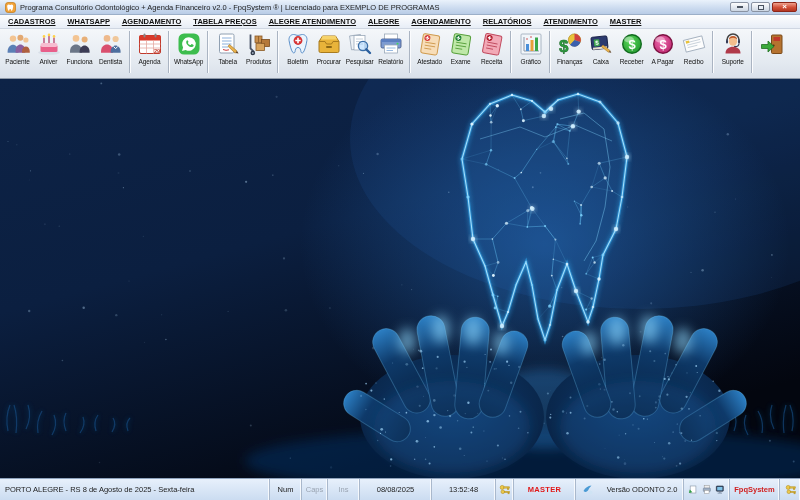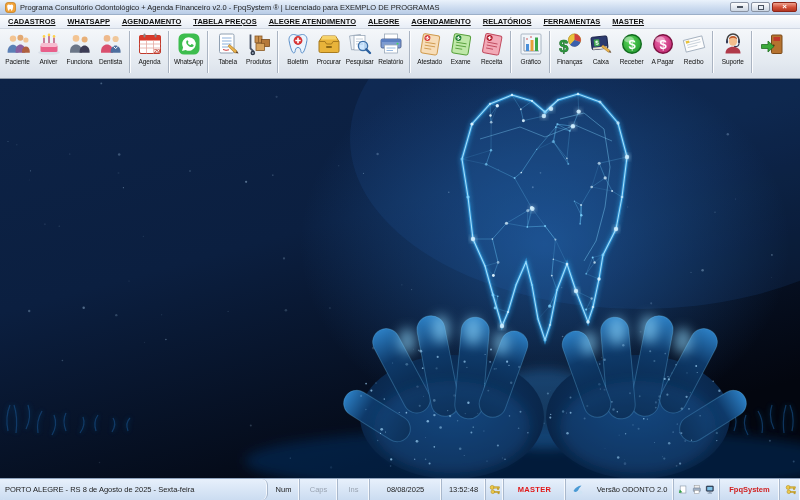--- a/index.html
+++ b/index.html
@@ -29,21 +29,21 @@
   .tlabel{font-size:6.5px;color:#111;margin-top:1px;white-space:nowrap;letter-spacing:-0.1px;}
   .tsep{width:0;height:42px;margin:1px 3px 0;border-left:1px solid #aab4c2;border-right:1px solid #fbfcfe;}
   
   .main{flex:1 1 auto;position:relative;overflow:hidden;background:#081830;}
   .main svg{display:block;}
   
   .statusbar{height:22px;flex:0 0 22px;display:flex;align-items:stretch;
     background:linear-gradient(#e7f0fb,#cbdcf1);border-top:1px solid #8fa3bd;box-sizing:border-box;font-size:7.5px;color:#1c1c1c;}
   .scell{display:flex;align-items:center;justify-content:center;border-right:1px solid #a9b8cc;
     box-shadow:inset -1px 0 0 rgba(255,255,255,.75);padding:0 2px;box-sizing:border-box;white-space:nowrap;}
-  .scell.loc{flex:1 1 auto;justify-content:flex-start;padding-left:5px;border-radius:6px;}
+  .scell.loc{flex:1 1 auto;justify-content:flex-start;padding-left:5px;}
   .scell.dim{color:#9aa4b2;}
   .scell.user{color:#e01818;font-weight:700;letter-spacing:.3px;}
   .scell.brand{color:#d02020;font-weight:700;}
   .scell svg{width:11px;height:11px;}
   .scell .vtext{margin-left:14px;}
   .icons3 svg{margin:0 2px;}
 </style>
 </head>
 <body>
 
@@ -70,21 +70,21 @@
 
   <div class="menubar">
     <span class="menu-item u">CADASTROS</span>
     <span class="menu-item u">WHATSAPP</span>
     <span class="menu-item u">AGENDAMENTO</span>
     <span class="menu-item u">TABELA PREÇOS</span>
     <span class="menu-item u">ALEGRE ATENDIMENTO</span>
     <span class="menu-item u">ALEGRE</span>
     <span class="menu-item">AGENDAMENTO</span>
     <span class="menu-item">RELATÓRIOS</span>
-    <span class="menu-item">FERRAMENTAS</span>
+    <span class="menu-item">ATENDIMENTO</span>
     <span class="menu-item">MASTER</span>
   </div>
 
   <div class="toolbar">
 
     <div class="tbtn">
       <svg viewBox="0 0 26 26">
         <circle cx="8" cy="7.6" r="3.2" fill="#f3c492"></circle>
         <path d="M2.6 20.5c0-4.4 2.9-6.8 5.4-6.8s5.4 2.4 5.4 6.8v1.2H2.6z" fill="#5b7fb5"></path>
         <circle cx="15.4" cy="6.8" r="3" fill="#e2a871"></circle>
@@ -911,24 +911,24 @@
           <circle cx="578.7" cy="32.6" r="2.2" fill="#cfeeff" opacity="0.9" filter="url(#glow2)"></circle>
           <circle cx="543.9" cy="37.0" r="2.2" fill="#cfeeff" opacity="0.9" filter="url(#glow2)"></circle>
           <circle cx="616.0" cy="150.0" r="2.2" fill="#cfeeff" opacity="0.9" filter="url(#glow2)"></circle>
         </g>
     </svg>
   </div>
 
   <div class="statusbar">
     <div class="scell loc">PORTO ALEGRE - RS  8 de Agosto de 2025 - Sexta-feira</div>
     <div class="scell" style="width:32px">Num</div>
-    <div class="scell dim" style="width:38px">Caps</div>
+    <div class="scell dim" style="width:26px">Caps</div>
     <div class="scell dim" style="width:32px">Ins</div>
     <div class="scell" style="width:72px">08/08/2025</div>
-    <div class="scell" style="width:44px">13:52:48</div>
+    <div class="scell" style="width:64px">13:52:48</div>
     <div class="scell" style="width:18px">
       <svg viewBox="0 0 11 11">
         <g fill="#ecc94b" stroke="#b7921e" stroke-width="0.6">
           <circle cx="3.2" cy="3.4" r="2"></circle>
             <rect x="4.8" y="2.8" width="5.5" height="1.3"></rect>
             <rect x="8.6" y="4" width="1.2" height="1.6"></rect>
           <circle cx="3.8" cy="7.8" r="1.8"></circle>
             <rect x="5.3" y="7.3" width="5" height="1.2"></rect>
             <rect x="9" y="8.4" width="1.1" height="1.4"></rect>
         </g>
@@ -952,21 +952,21 @@
         <rect x="1.5" y="3.8" width="8" height="4" rx="0.8" fill="#9fb0c4" stroke="#6a7a90" stroke-width="0.6"></rect>
         <rect x="3" y="6.5" width="5" height="3.5" fill="#fff" stroke="#999" stroke-width="0.6"></rect>
       </svg>
       <svg viewBox="0 0 11 11">
         <rect x="1.5" y="1.5" width="8" height="6" rx="0.8" fill="#2d3a55" stroke="#16202f" stroke-width="0.6"></rect>
         <rect x="2.5" y="2.5" width="6" height="4" fill="#7fc3e8"></rect>
         <rect x="4.5" y="7.5" width="2" height="1.5" fill="#6a7a90"></rect>
         <rect x="3" y="9" width="5" height="1.2" fill="#8a9ab0"></rect>
       </svg>
     </div>
-    <div class="scell brand" style="width:60px">FpqSystem</div>
+    <div class="scell brand" style="width:50px">FpqSystem</div>
     <div class="scell" style="width:20px;border-right:none">
       <svg viewBox="0 0 11 11">
         <g fill="#ecc94b" stroke="#b7921e" stroke-width="0.6">
           <circle cx="3.2" cy="3.4" r="2"></circle>
             <rect x="4.8" y="2.8" width="5.5" height="1.3"></rect>
             <rect x="8.6" y="4" width="1.2" height="1.6"></rect>
           <circle cx="3.8" cy="7.8" r="1.8"></circle>
             <rect x="5.3" y="7.3" width="5" height="1.2"></rect>
             <rect x="9" y="8.4" width="1.1" height="1.4"></rect>
         </g>

